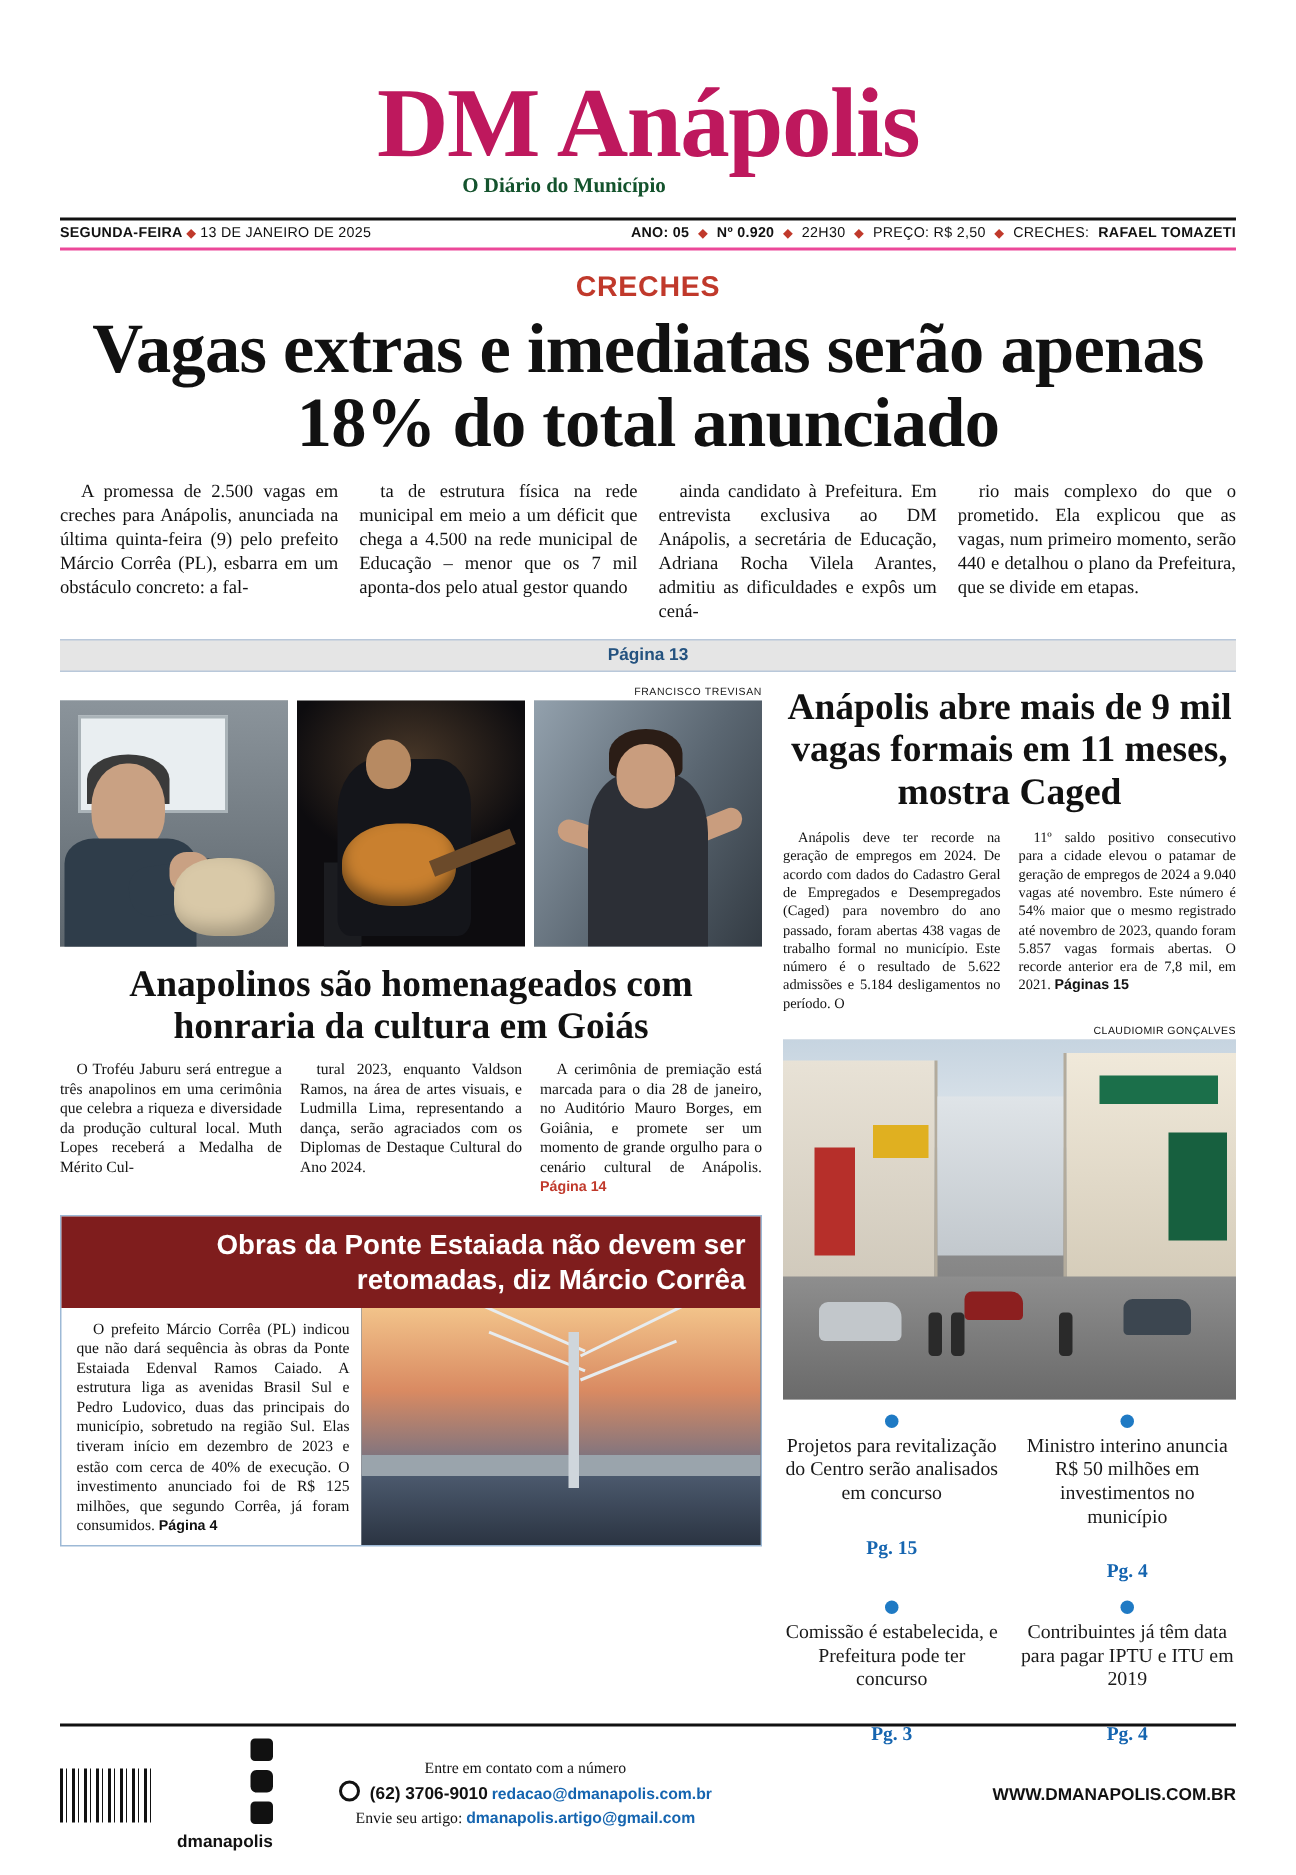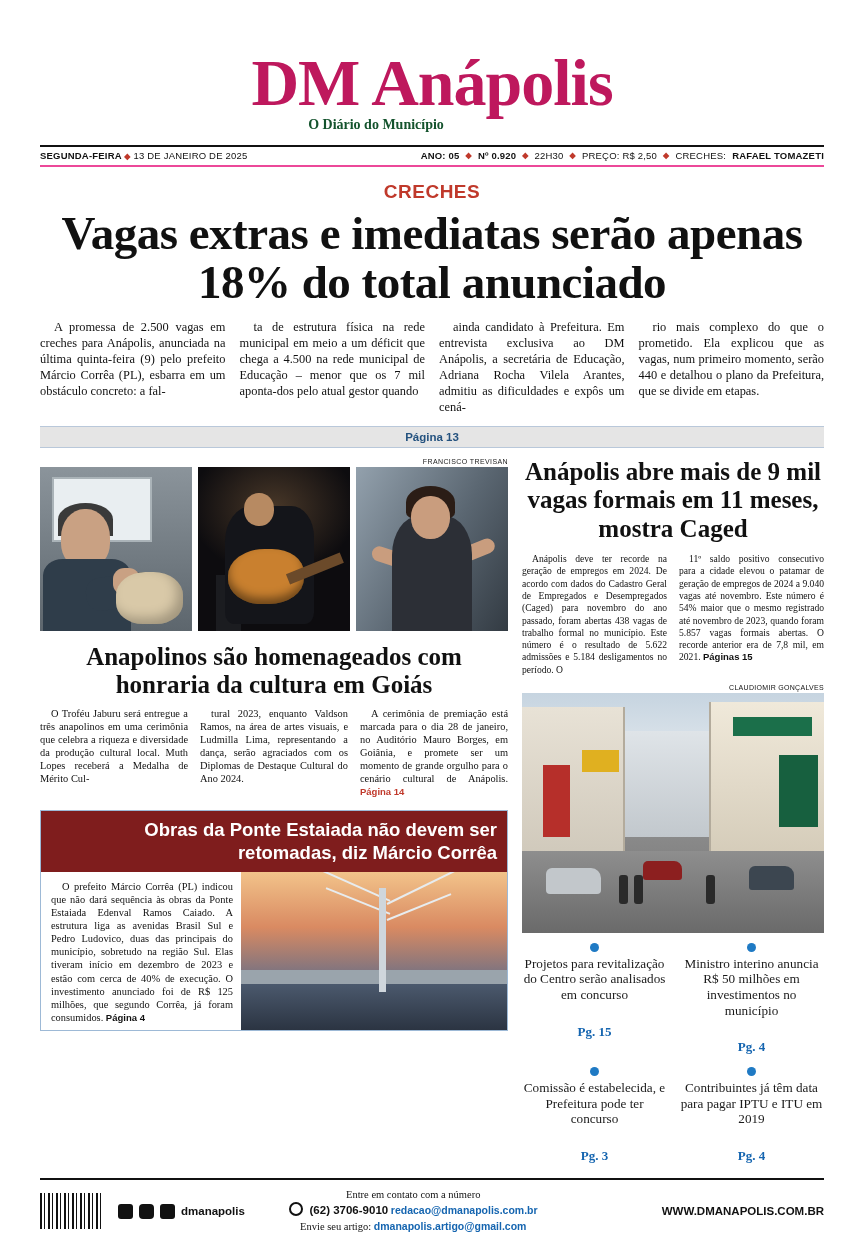--- a/index.html
+++ b/index.html
@@ -270,21 +270,21 @@
   .footer {
     position:absolute;
     left:40px; right:40px; bottom:16px;
     border-top: 2px solid #111;
     padding-top: 8px;
     display:flex;
     align-items:center;
     gap: 14px;
   }
   .barcode { width:64px; height:36px; background: repeating-linear-gradient(90deg,#111 0 2px,#fff 2px 4px,#111 4px 5px,#fff 5px 8px); }
-  .socials { display:flex; align-items:center; gap:6px; }
+  .socials { display:flex; align-items:flex-end; gap:6px;flex-direction:column; }
   .sq { width:15px; height:15px; background:#111; border-radius:3px; display:inline-block; }
   .sq.circle { border-radius:4px; }
   .handle { font-family:"Liberation Sans", sans-serif; font-weight:bold; font-size:11.5px; }
   .contact { margin-left: 30px; text-align:center; font-size:10.5px; line-height:1.35; }
   .contact .top { font-family:"Liberation Serif", serif; font-size:10.5px; }
   .contact .phone { font-family:"Liberation Sans", sans-serif; font-weight:bold; font-size:11.5px; }
   .contact .mail { color:#1565b0; font-weight:bold; font-family:"Liberation Sans", sans-serif; font-size:10.5px; }
   .contact .mail2 { color:#1565b0; font-weight:bold; font-family:"Liberation Sans", sans-serif; font-size:10.5px; }
   .site { margin-left:auto; font-family:"Liberation Sans", sans-serif; font-weight:bold; font-size:11.5px; color:#111; }
   .wa { display:inline-block; width:14px; height:14px; border:2px solid #111; border-radius:50%; position:relative; vertical-align:-2px; margin-right:4px;}

